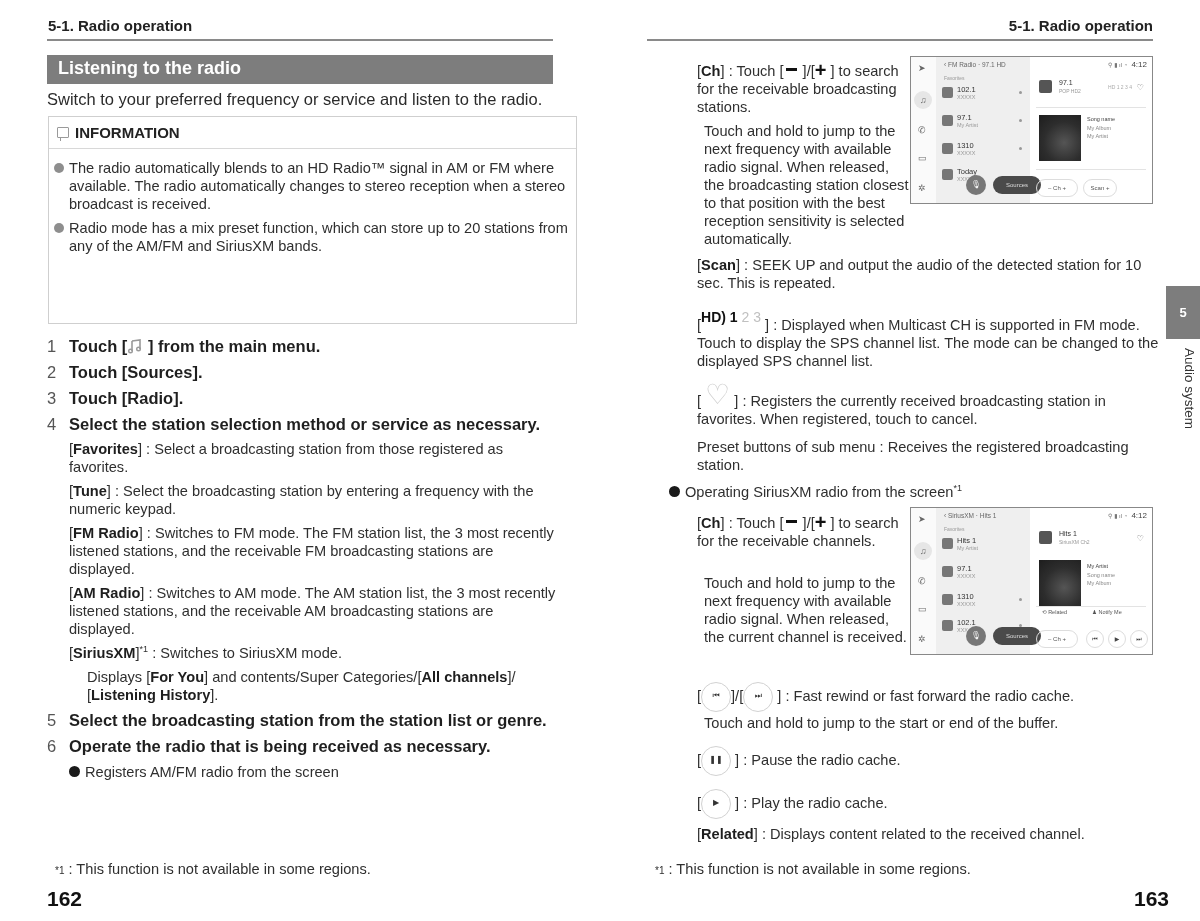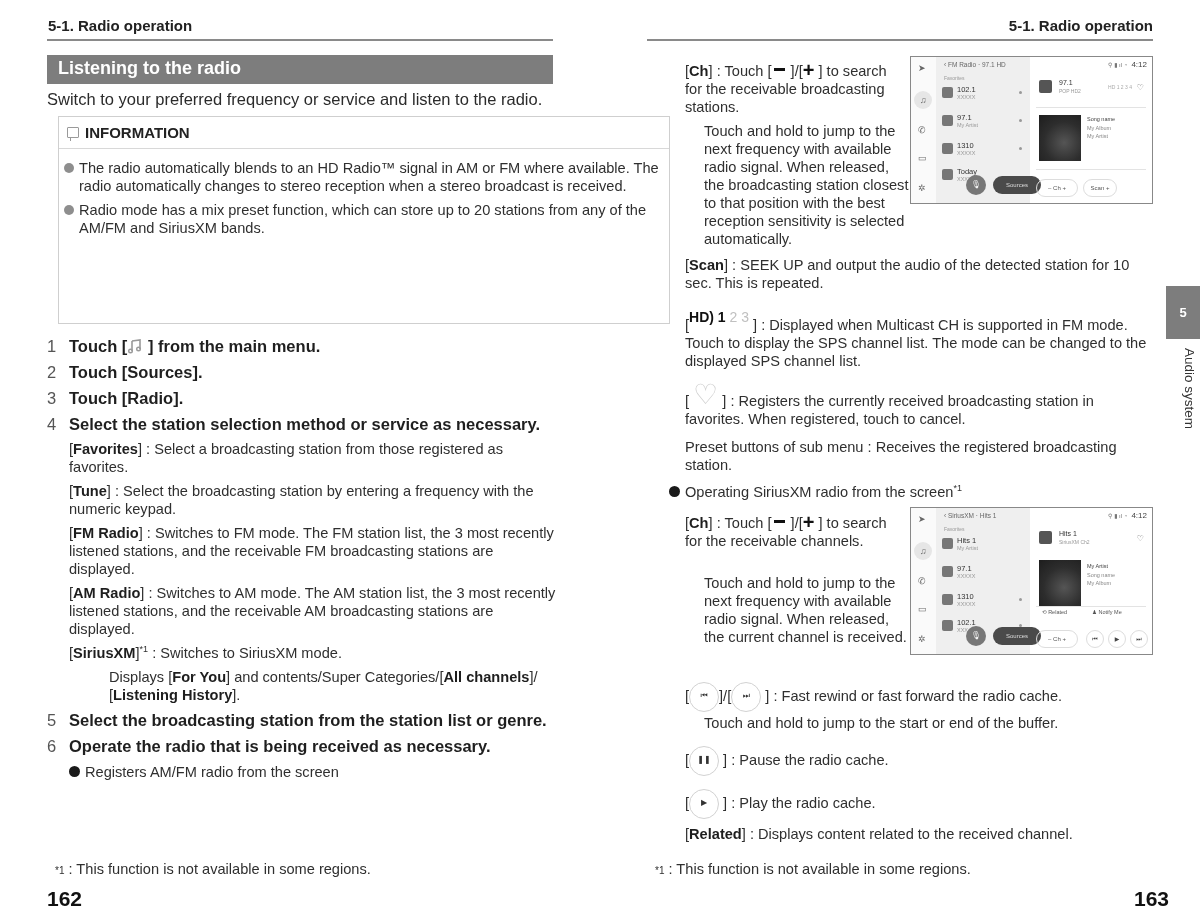--- a/index.html
+++ b/index.html
@@ -12,48 +12,48 @@
   .running-head { position: absolute; top: 17px; font-weight: bold; font-size: 15px; color: #222; text-align: center; }
   .page-left .running-head { left: 48px; }
   .page-right .running-head { right: 47px; }
   .head-rule { position: absolute; top: 39px; height: 2px; background: #8a8a8a; }
   .page-left .head-rule { left: 47px; width: 506px; }
   .page-right .head-rule { left: 47px; width: 506px; }
 
   .section-bar { position: absolute; left: 47px; top: 55px; width: 506px; height: 29px; background: #7d7d7d; color: #fff; font-weight: bold; font-size: 18px; padding: 3px 11px; }
   .lead { position: absolute; left: 47px; top: 90px; font-size: 16.5px; color: #2b2b2b; }
 
-  .info-box { position: absolute; left: 58px; top: 116px; width: 612px; height: 208px; border: 1px solid #cfcfcf; }
+  .info-box { position: absolute; left: 48px; top: 116px; width: 529px; height: 208px; border: 1px solid #cfcfcf; }
   .info-head { height: 32px; border-bottom: 1px solid #d8d8d8; font-weight: bold; font-size: 15px; padding: 6px 8px; display: flex; align-items: center; gap: 6px; color: #222; }
   .book-icon { width: 12px; height: 11px; border: 1.3px solid #9a9a9a; border-radius: 1px; display: inline-block; position: relative; }
   .book-icon::after { content: ""; position: absolute; left: 2px; bottom: -4px; width: 3px; height: 3px; border-left: 1.3px solid #9a9a9a; }
   .info-list { padding: 10px 8px 0 5px; }
   .info-item { display: flex; font-size: 14.6px; line-height: 18px; margin-bottom: 6px; color: #2f2f2f; }
   .bullet-gray { width: 10px; height: 10px; border-radius: 50%; background: #8e8e8e; margin: 4px 5px 0 0; flex: none; }
   .bullet-black { width: 11px; height: 11px; border-radius: 50%; background: #1a1a1a; margin: 4px 5px 0 0; flex: none; display: inline-block; }
 
   .steps { position: absolute; left: 47px; top: 336px; width: 510px; }
   .step { display: flex; font-weight: bold; font-size: 16.5px; line-height: 20px; margin-bottom: 6px; color: #1f1f1f; }
   .step-num { width: 22px; color: #555; font-weight: normal; flex: none; }
   .sub { margin-left: 22px; font-size: 14.6px; line-height: 18px; color: #2f2f2f; margin-bottom: 6px; }
   .sub b { color: #1e1e1e; }
-  .sub-indent { margin-left: 62px; }
+  .sub-indent { margin-left: 40px; }
   .sup { font-size: 9px; vertical-align: super; line-height: 0; }
   .note-icon { display: inline-block; width: 16px; height: 16px; vertical-align: -2px; }
 
   .footnote { position: absolute; top: 861px; font-size: 14.6px; color: #2f2f2f; }
   .footnote .mark { font-size: 10px; }
   .page-left .footnote { left: 55px; }
   .page-right .footnote { left: 55px; }
   .folio { position: absolute; top: 887px; font-weight: bold; font-size: 21px; color: #111; }
   .page-left .folio { left: 47px; }
   .page-right .folio { right: 31px; }
 
   
-  .r-text { position: absolute; left: 85px; font-size: 14.6px; line-height: 18px; color: #2f2f2f; }
+  .r-text { position: absolute; left: 97px; font-size: 14.6px; line-height: 18px; color: #2f2f2f; }
   .r-text b { color: #1e1e1e; }
   .glyph-minus { display: inline-block; width: 11px; height: 3px; background: #111; vertical-align: 5px; margin: 0 2px; }
   .glyph-plus { font-weight: bold; font-size: 20px; vertical-align: -1px; color: #111; }
 
   .screen { position: absolute; left: 310px; width: 243px; height: 148px; border: 1px solid #888; background: #fff; overflow: hidden; }
   .scr-rail { position: absolute; left: 0; top: 0; width: 25px; height: 100%; background: #fafafa; }
   .scr-rail span { position: absolute; left: 7px; font-size: 9px; color: #666; }
   .scr-rail .active { left: 3px; width: 18px; height: 18px; border-radius: 50%; background: #e6e6e6; text-align: center; line-height: 18px; }
   .scr-list { position: absolute; left: 25px; top: 0; width: 94px; height: 100%; background: #efefef; }
   .scr-crumb { position: absolute; left: 8px; top: 4px; font-size: 6.5px; color: #666; white-space: nowrap; }

